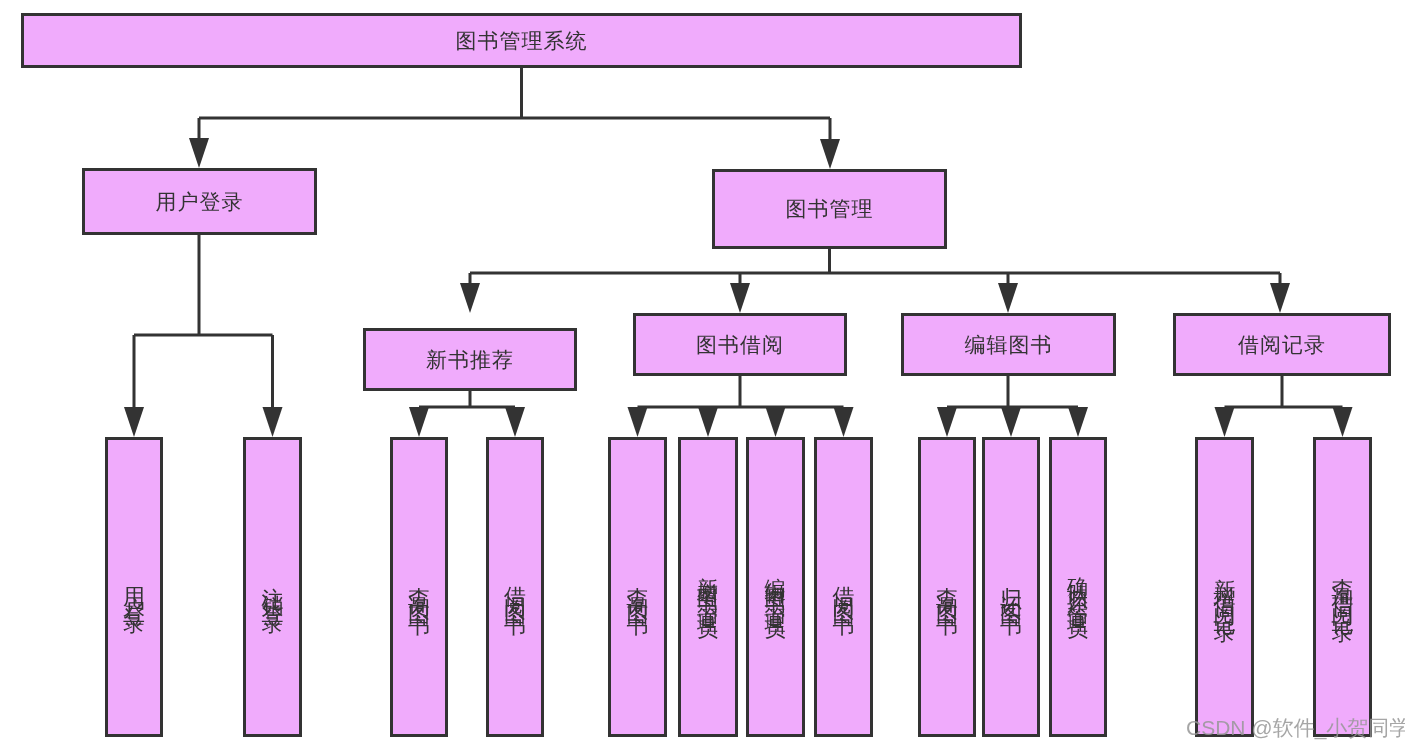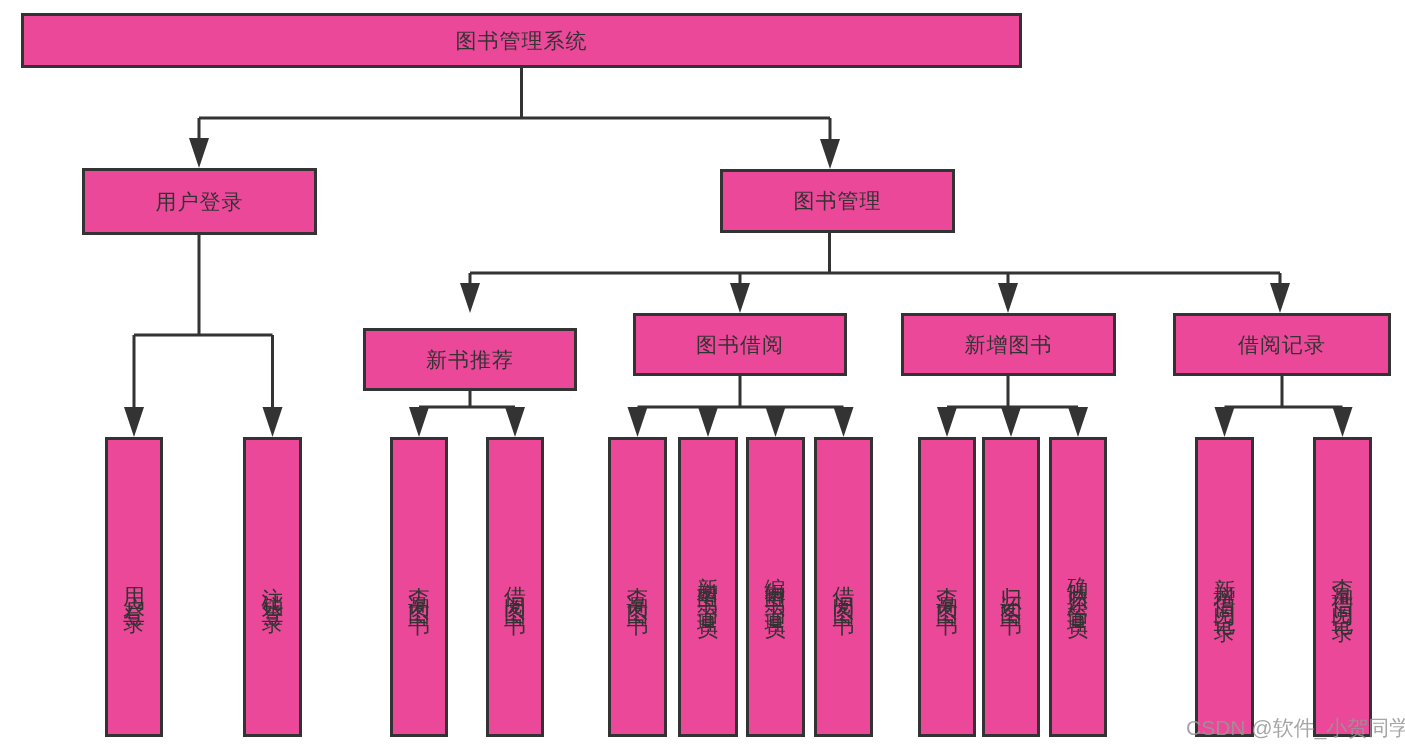--- a/index.html
+++ b/index.html
@@ -10,21 +10,21 @@
     font-family:"Liberation Sans","DejaVu Sans",sans-serif;
     overflow:hidden;
   }
   .connectors{
     position:absolute;left:0;top:0;z-index:0;
   }
   .node{
     position:absolute;
     box-sizing:border-box;
     border:3px solid #333333;
-    background:#ec4899;
+    background:#f0abfc;
     display:flex;
     align-items:center;
     justify-content:center;
     z-index:1;
   }
   .hlabel{
     font-size:21px;
     color:#333333;
     letter-spacing:1px;
     white-space:nowrap;
@@ -113,32 +113,32 @@
     </g>
   </svg>
 
   <div class="node" style="left:21px;top:13px;width:1001px;height:55px;">
     <span class="hlabel">图书管理系统</span>
   </div>
 
   <div class="node" style="left:82px;top:168px;width:235px;height:67px;">
     <span class="hlabel">用户登录</span>
   </div>
-  <div class="node" style="left:712px;top:169px;width:235px;height:64px;margin-left:8px;">
+  <div class="node" style="left:712px;top:169px;width:235px;height:80px;">
     <span class="hlabel">图书管理</span>
   </div>
 
   <div class="node" style="left:363px;top:328px;width:214px;height:63px;">
     <span class="hlabel">新书推荐</span>
   </div>
   <div class="node" style="left:633px;top:313px;width:214px;height:63px;justify-content:center;">
     <span class="hlabel">图书借阅</span>
   </div>
   <div class="node" style="left:901px;top:313px;width:215px;height:63px;">
-    <span class="hlabel">新增图书</span>
+    <span class="hlabel">编辑图书</span>
   </div>
   <div class="node" style="left:1173px;top:313px;width:218px;height:63px;">
     <span class="hlabel">借阅记录</span>
   </div>
 
   <div class="node" style="left:105px;top:437px;width:58px;height:300px;">
     <span class="vlabel">用户登录</span>
   </div>
   <div class="node" style="left:243px;top:437px;width:59px;height:300px;">
     <span class="vlabel">注销登录</span>

